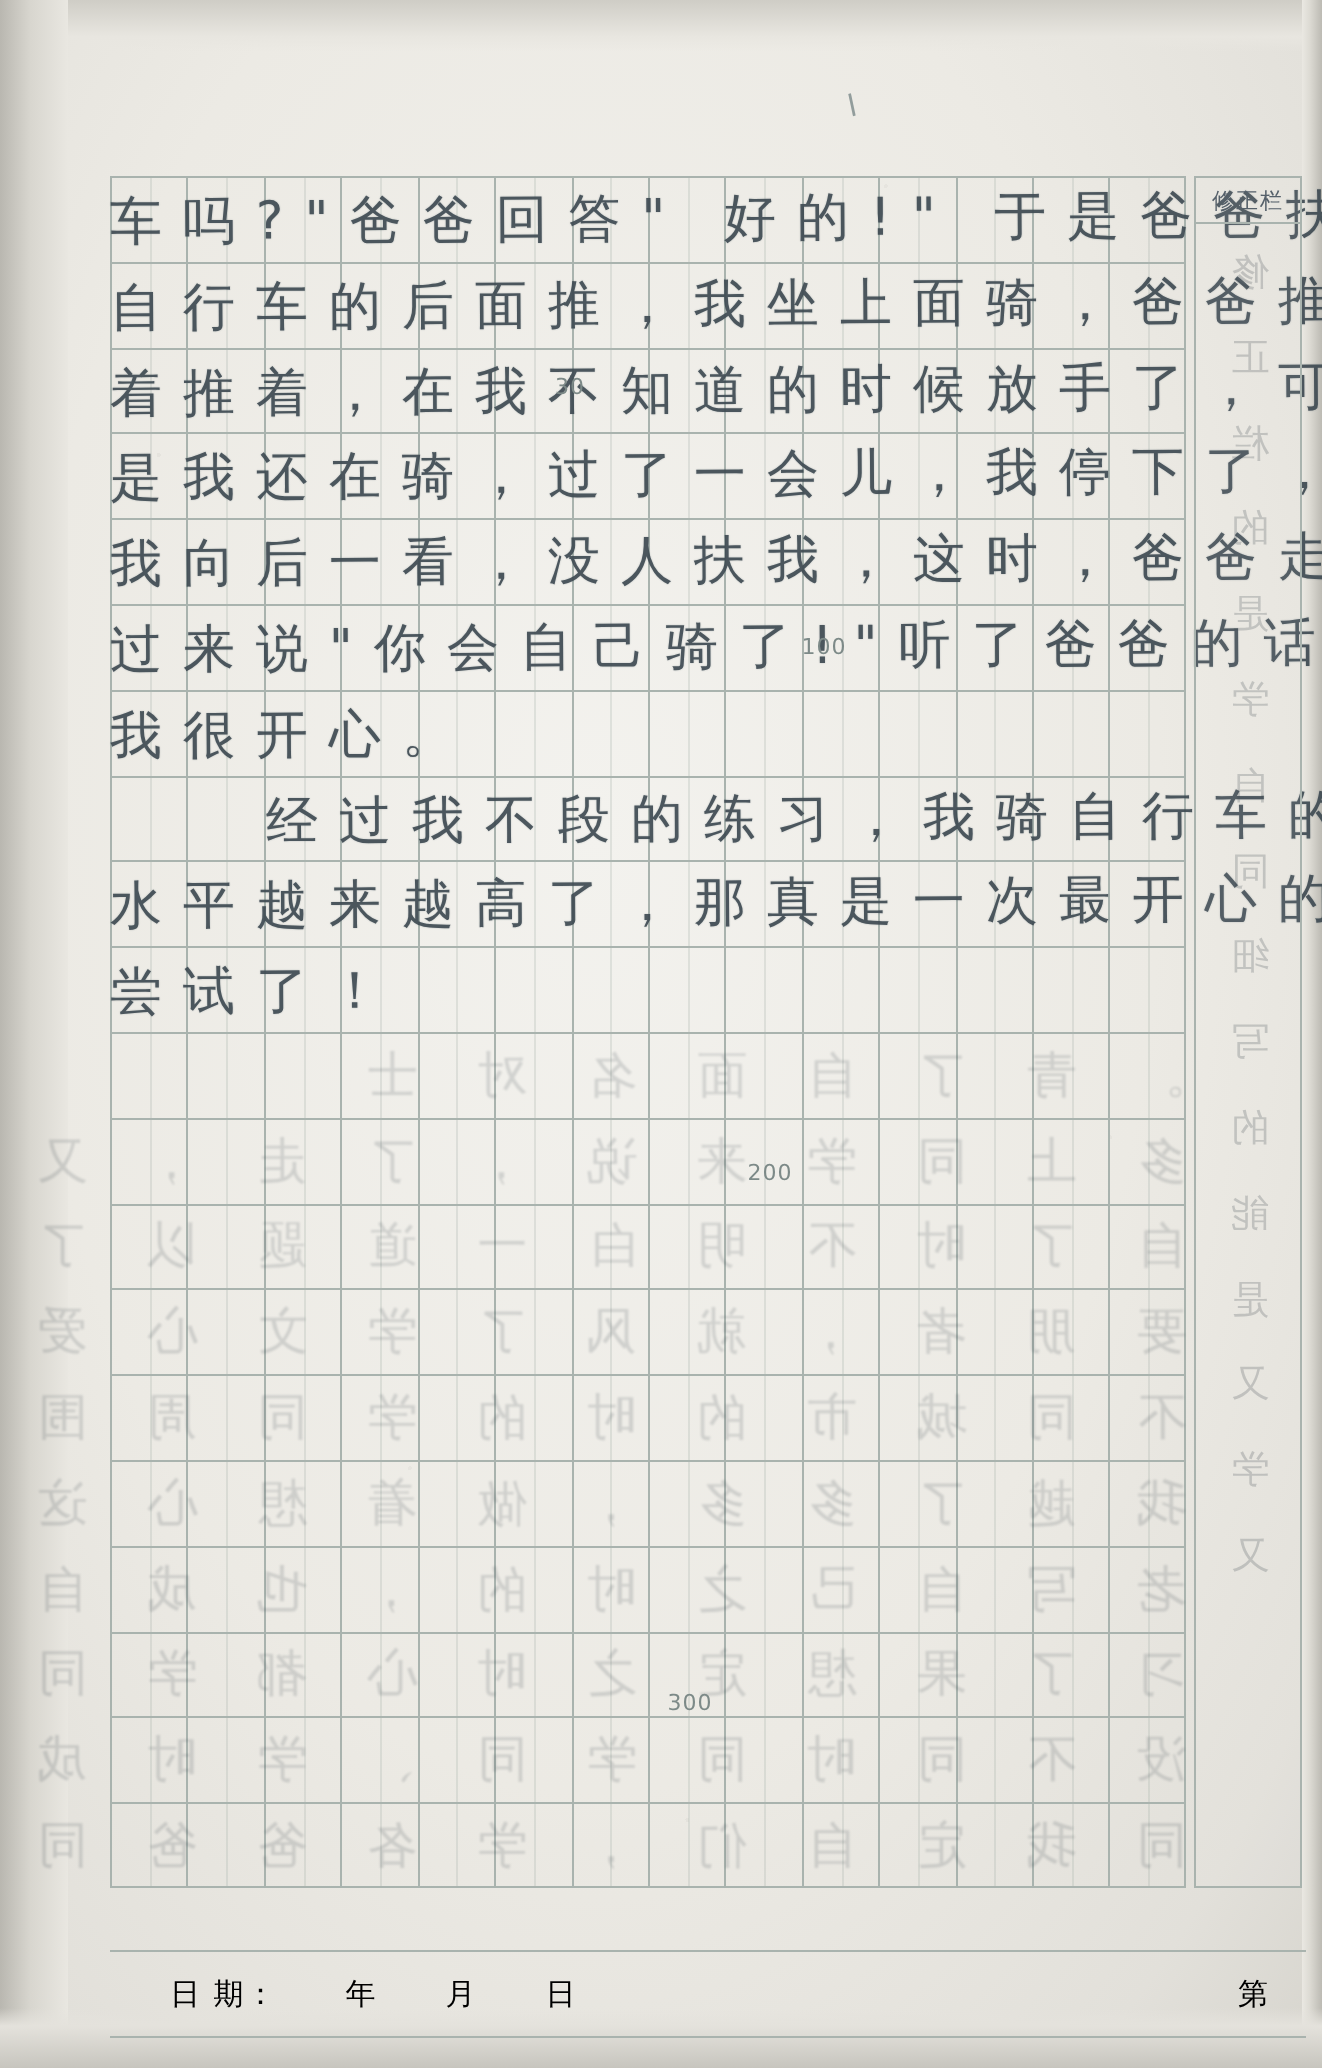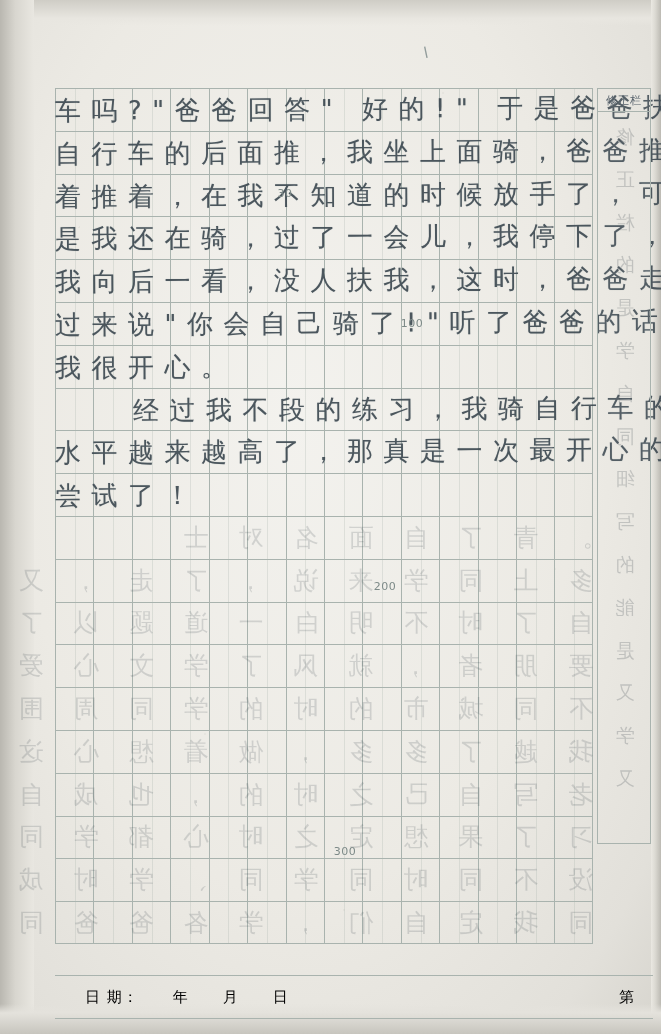--- a/index.html
+++ b/index.html
@@ -149,21 +149,21 @@
     letter-spacing: 0.5px;
     transform: translateX(-50%);
   }
 
   
   .side-col {
     position: absolute;
     top: 88px;
     left: 597px;
     width: 54px;
-    height: 756px;
+    height: 856px;
     border: 1px solid #a9b3ae;
     box-sizing: border-box;
     background: rgba(255,255,255,0.05);
   }
   .side-col-head {
     height: 22px;
     font-size: 11px;
     color: #55606a;
     display: flex;
     align-items: center;

